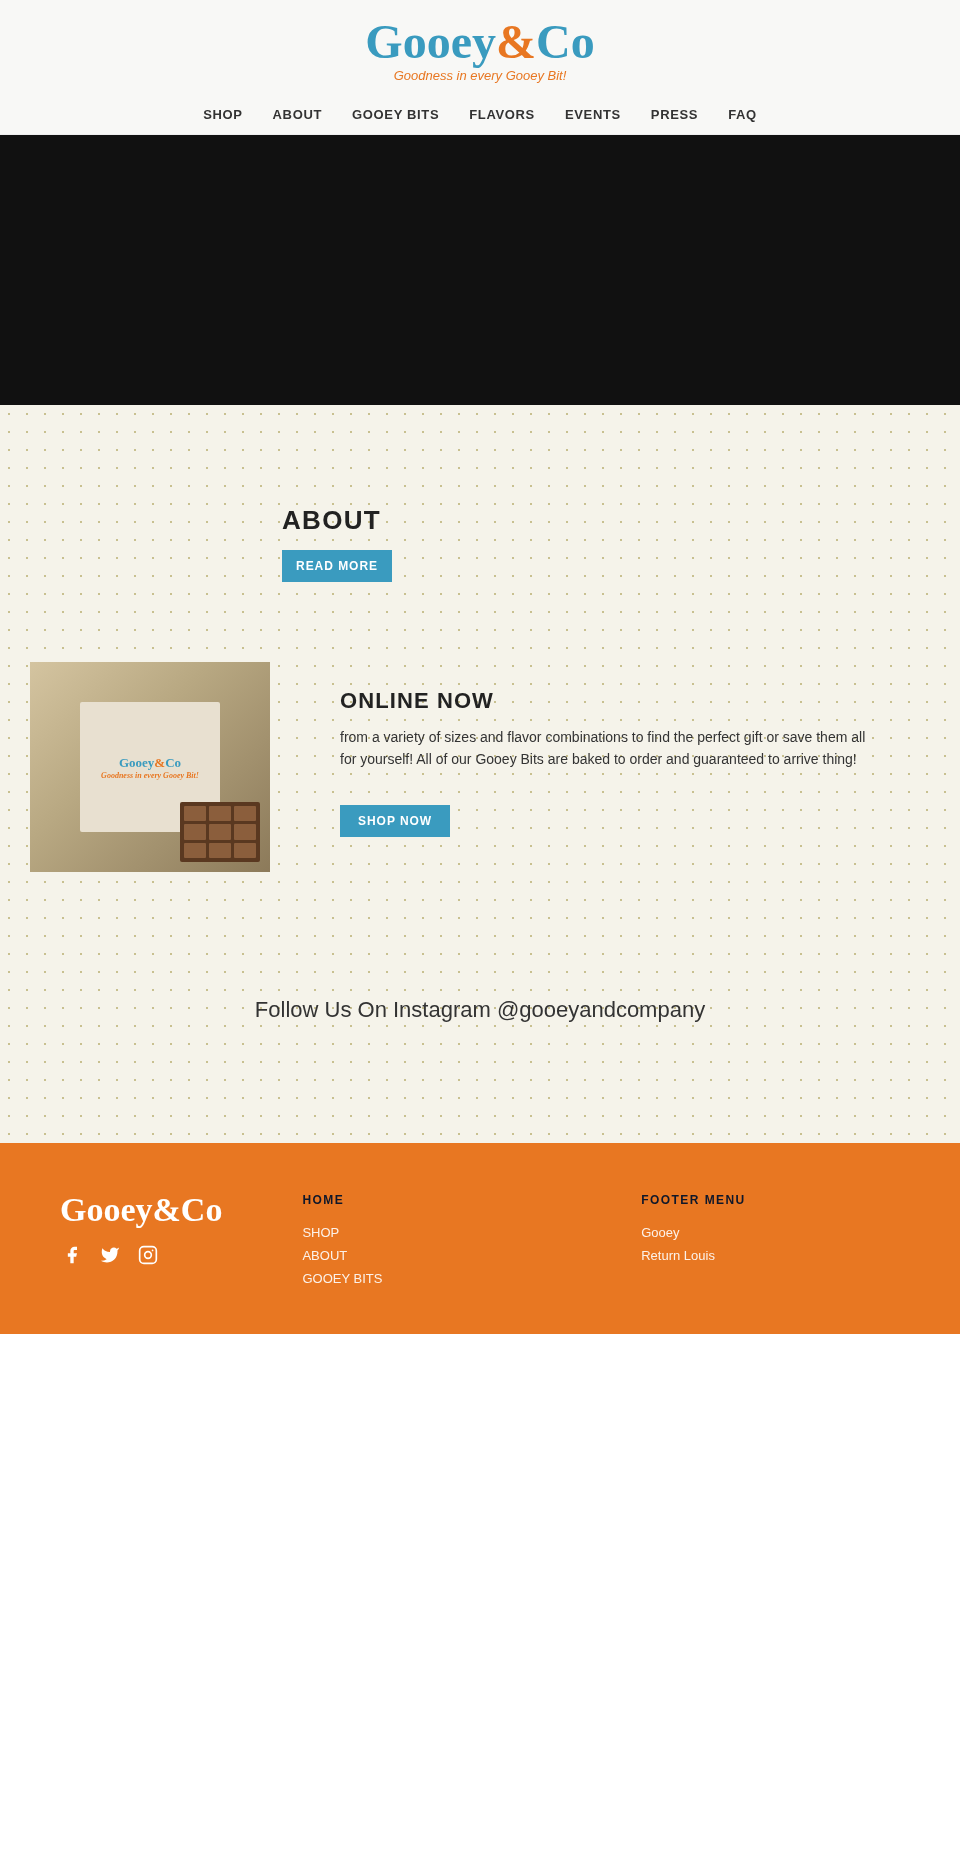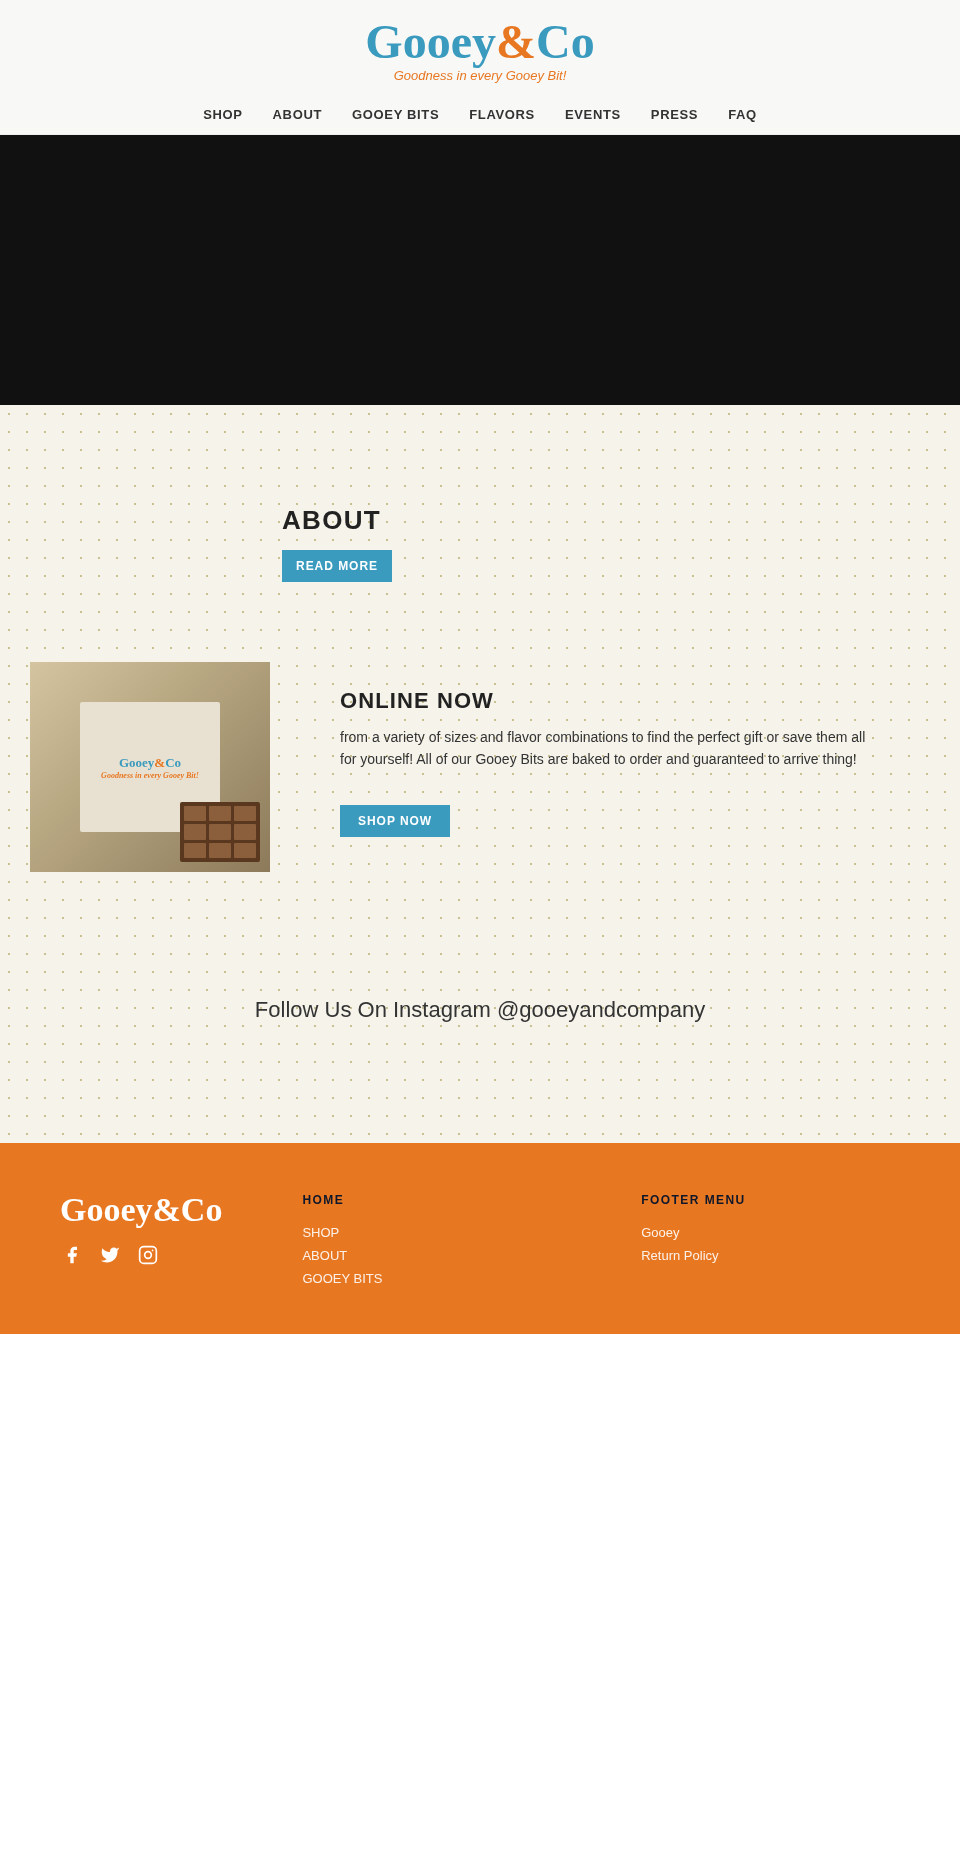--- a/index.html
+++ b/index.html
@@ -362,16 +362,16 @@
     <div class="footer-menu-col">
       <h4>HOME</h4>
       <a href="#">SHOP</a>
       <a href="#">ABOUT</a>
       <a href="#">GOOEY BITS</a>
     </div>
 
     <div class="footer-menu-col">
       <h4>FOOTER MENU</h4>
       <a href="#">Gooey</a>
-      <a href="#">Return Policy</a>
+      <a href="#">Return Louis</a>
     </div>
   </div>
 </footer>
 
 </body></html>

